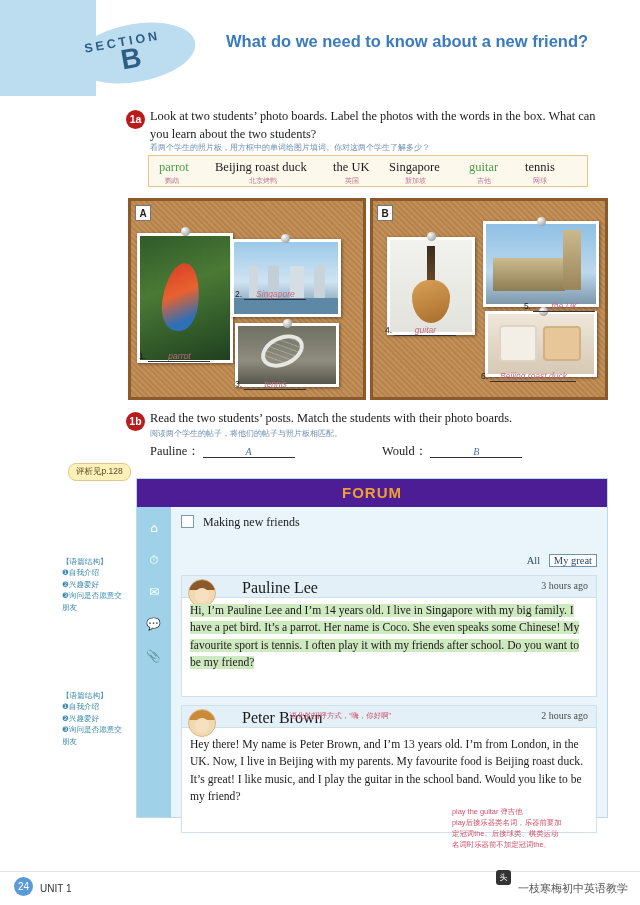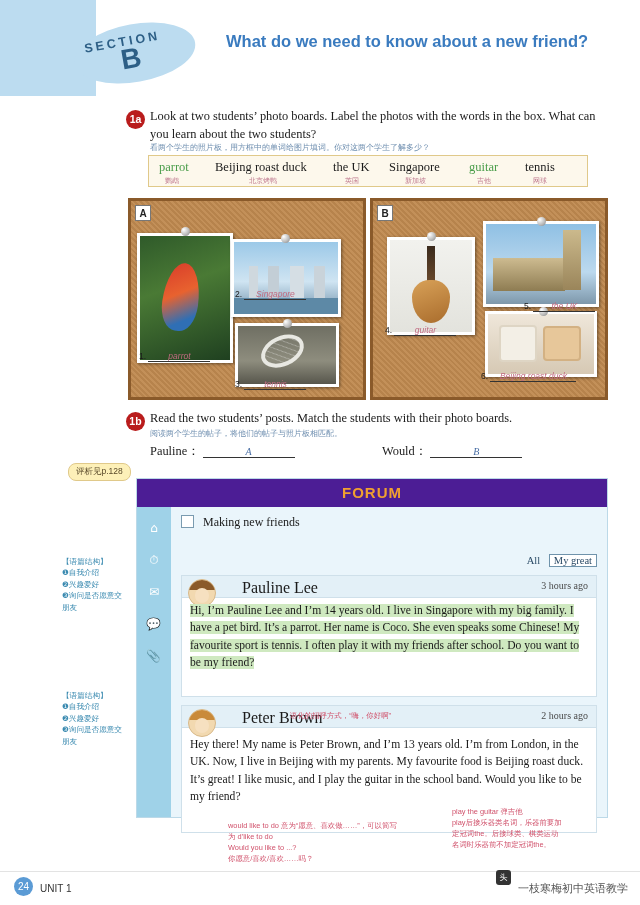--- a/index.html
+++ b/index.html
@@ -448,23 +448,20 @@
 
   <div class="note" style="left:62px; top:556px; width:64px; white-space:pre-line;">【语篇结构】
 ❶自我介绍
 ❷兴趣爱好
 ❸询问是否愿意交朋友</div>
   <div class="note" style="left:62px; top:690px; width:64px; white-space:pre-line;">【语篇结构】
 ❶自我介绍
 ❷兴趣爱好
 ❸询问是否愿意交朋友</div>
   <div class="note-red" style="left:290px; top:710px; width:180px;">语化的招呼方式，“嗨，你好啊”</div>
-  <div class="note-red" style="left:228px; top:820px; width:170px; white-space:pre-line;">would like to do 意为“愿意、喜欢做……”，可以简写为 d’like to do
-Would you like to ...?
-你愿意/喜欢/喜欢……吗？</div>
   <div class="note-red" style="left:436px; top:806px; width:172px; white-space:pre-line;margin-left:16px;">play the guitar 弹吉他
 play后接乐器类名词，乐器前要加
 定冠词the。后接球类、棋类运动
 名词时乐器前不加定冠词the。</div>
 
   <div class="footer-bar"></div>
   <div class="page-num">24</div>
   <div class="unit-label">UNIT 1</div>
   <div class="watermark">
     <span class="wm-logo">头条</span>

